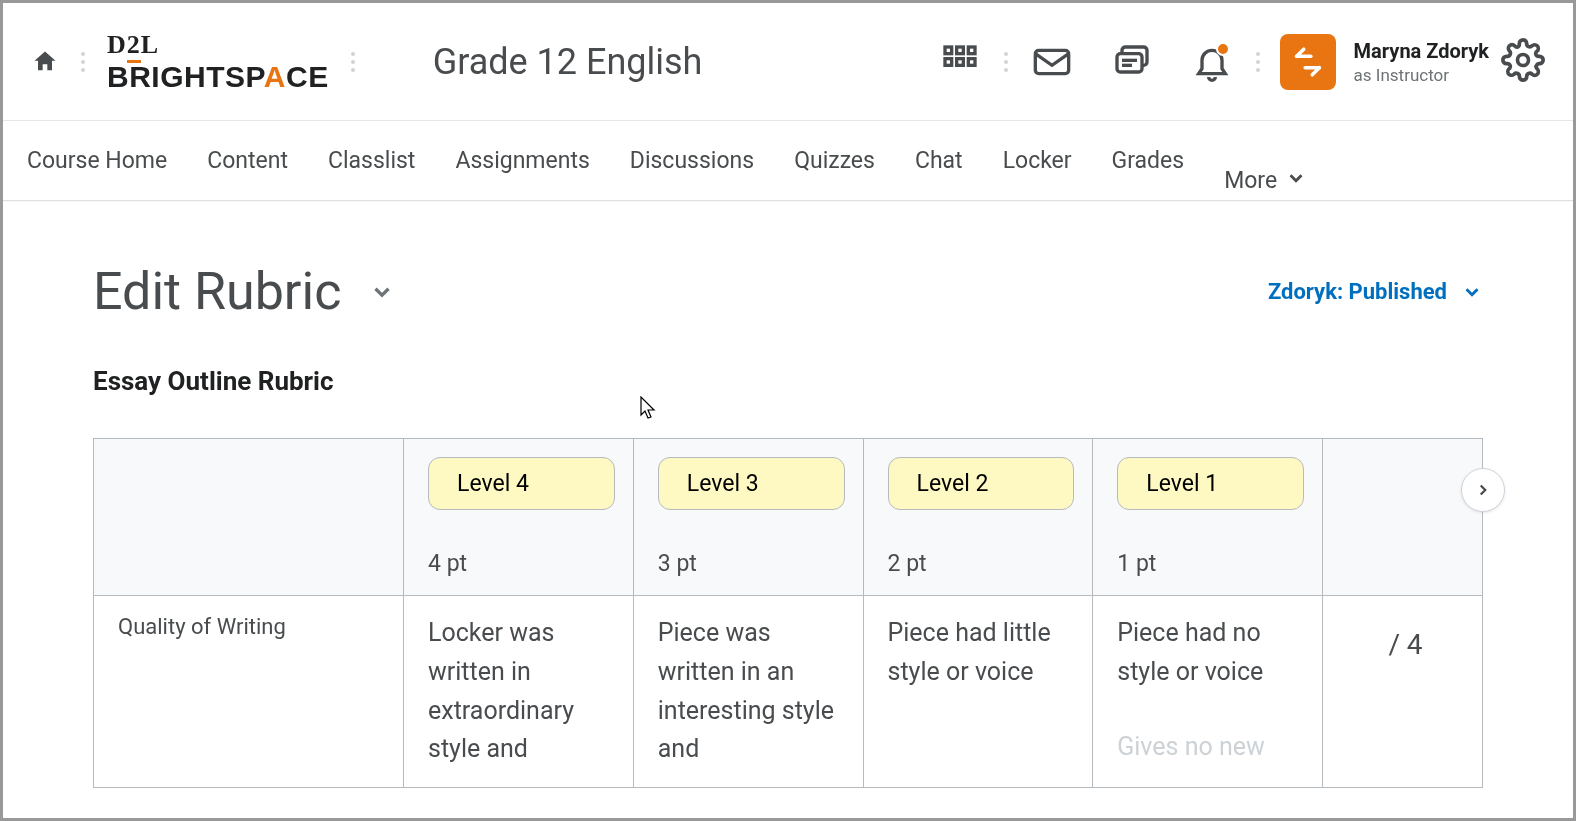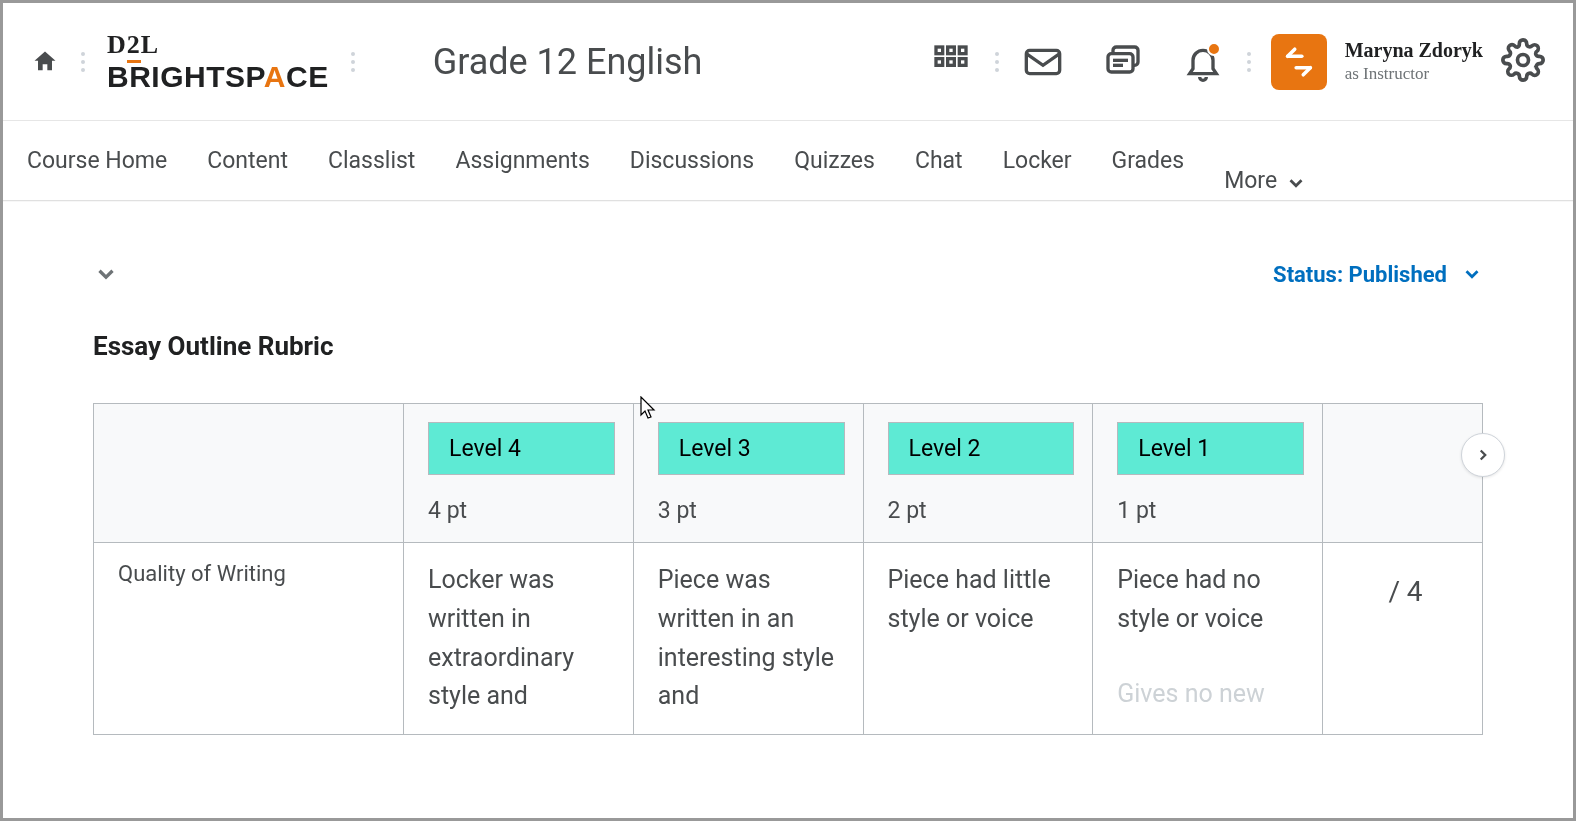--- a/index.html
+++ b/index.html
@@ -55,39 +55,39 @@
     position: absolute; top: 2px; right: 4px;
     width: 14px; height: 14px; background: #e87511; border-radius: 50%;
     border: 2px solid #fff;
   }
   .role-switch {
     width: 56px; height: 56px; background: #e87511; border-radius: 8px;
     display:flex; align-items:center; justify-content:center; cursor:pointer;
     margin-left: 16px;
   }
   .role-switch svg { width: 34px; height: 34px; }
-  .user-block { margin-left: 18px; margin-right: 18px; cursor: pointer; font-family: Liberation Serif, serif; }
+  .user-block { margin-left: 18px; margin-right: 12px; cursor: pointer; }
   .user-name { font-size: 20px; font-weight: 700; color: #202122; }
   .user-role { font-size: 17px; color: #6e7376; margin-top: 2px; }
   .gear-btn { cursor: pointer; }
   .gear-btn svg { width: 44px; height: 44px; }
 
   
   .navbar {
     display: flex; align-items: center;
     height: 80px;
     padding: 0 24px;
     border-bottom: 1px solid #e0e0e0;
     gap: 40px;
     font-size: 23px;
     color: #494c4e;
     box-shadow: 0 1px 0 rgba(0,0,0,0.03);
   }
   .navbar a { cursor: pointer; }
-  .navbar .more { display: flex; align-items: flex-end; gap: 8px; margin-top: 40px; }
+  .navbar .more { display: flex; align-items: flex-start; gap: 8px; margin-top: 40px; }
   .navbar .more svg { width: 22px; height: 22px; }
 
   
   .main { padding: 60px 90px 0 90px; }
   .page-title-row {
     display: flex; align-items: center; justify-content: space-between;
     margin-bottom: 44px;
   }
   .page-title {
     display: flex; align-items: center; gap: 28px;
@@ -115,25 +115,25 @@
     border: 1.5px solid #b5babe;
     padding: 18px 18px 18px 24px;
     text-align: left;
     vertical-align: top;
     font-weight: 400;
   }
   .rubric-table thead th { background: #f8f9fa; }
   .rubric-table .corner { width: 310px; }
   .rubric-table .score-col { width: 160px; }
   .level-input {
-    width: 100%; border: 1.5px solid #b5babe; border-radius: 0;
-    padding: 12px 20px; font-size: 23px; background: #5eead4;
+    width: 100%; border: 1.5px solid #b5babe; border-radius: 12px;
+    padding: 12px 28px; font-size: 23px; background: #fef9c3;
     font-family: inherit;
   }
-  .level-points { font-size: 23px; color: #494c4e; margin-top: 22px; }
+  .level-points { font-size: 23px; color: #494c4e; margin-top: 40px; }
   .criterion-name { font-size: 22px; color: #494c4e; }
   .cell-text {
     font-size: 25px; color: #494c4e; line-height: 1.55;
     white-space: pre-line;
   }
   .fade-text { color: #cdd2d6; }
   .score-text { font-size: 28px; color: #494c4e; text-align: center; }
   .scroll-right {
     position: absolute; top: 30px; right: -22px;
     width: 44px; height: 44px; border-radius: 50%;
@@ -261,26 +261,27 @@
     <svg viewBox="0 0 24 24" fill="none" stroke="#494c4e" stroke-width="3">
         <path d="M6 9l6 6 6-6"></path>
       </svg>
   </a>
 </div>
 
 <div class="main">
 
   <div class="page-title-row">
     <div class="page-title">
+      <span>Edit Rubric</span>
       <svg viewBox="0 0 24 24" fill="none" stroke="#6e7376" stroke-width="3">
           <path d="M6 9l6 6 6-6"></path>
         </svg>
     </div>
     <div class="status-drop">
-      <span>Status: Published</span>
+      <span>Zdoryk: Published</span>
       <svg viewBox="0 0 24 24" fill="none" stroke="#006fbf" stroke-width="3">
           <path d="M6 9l6 6 6-6"></path>
         </svg>
     </div>
   </div>
 
   <div class="rubric-name">Essay Outline Rubric</div>
 
   <div class="rubric-wrap">
     <table class="rubric-table">

